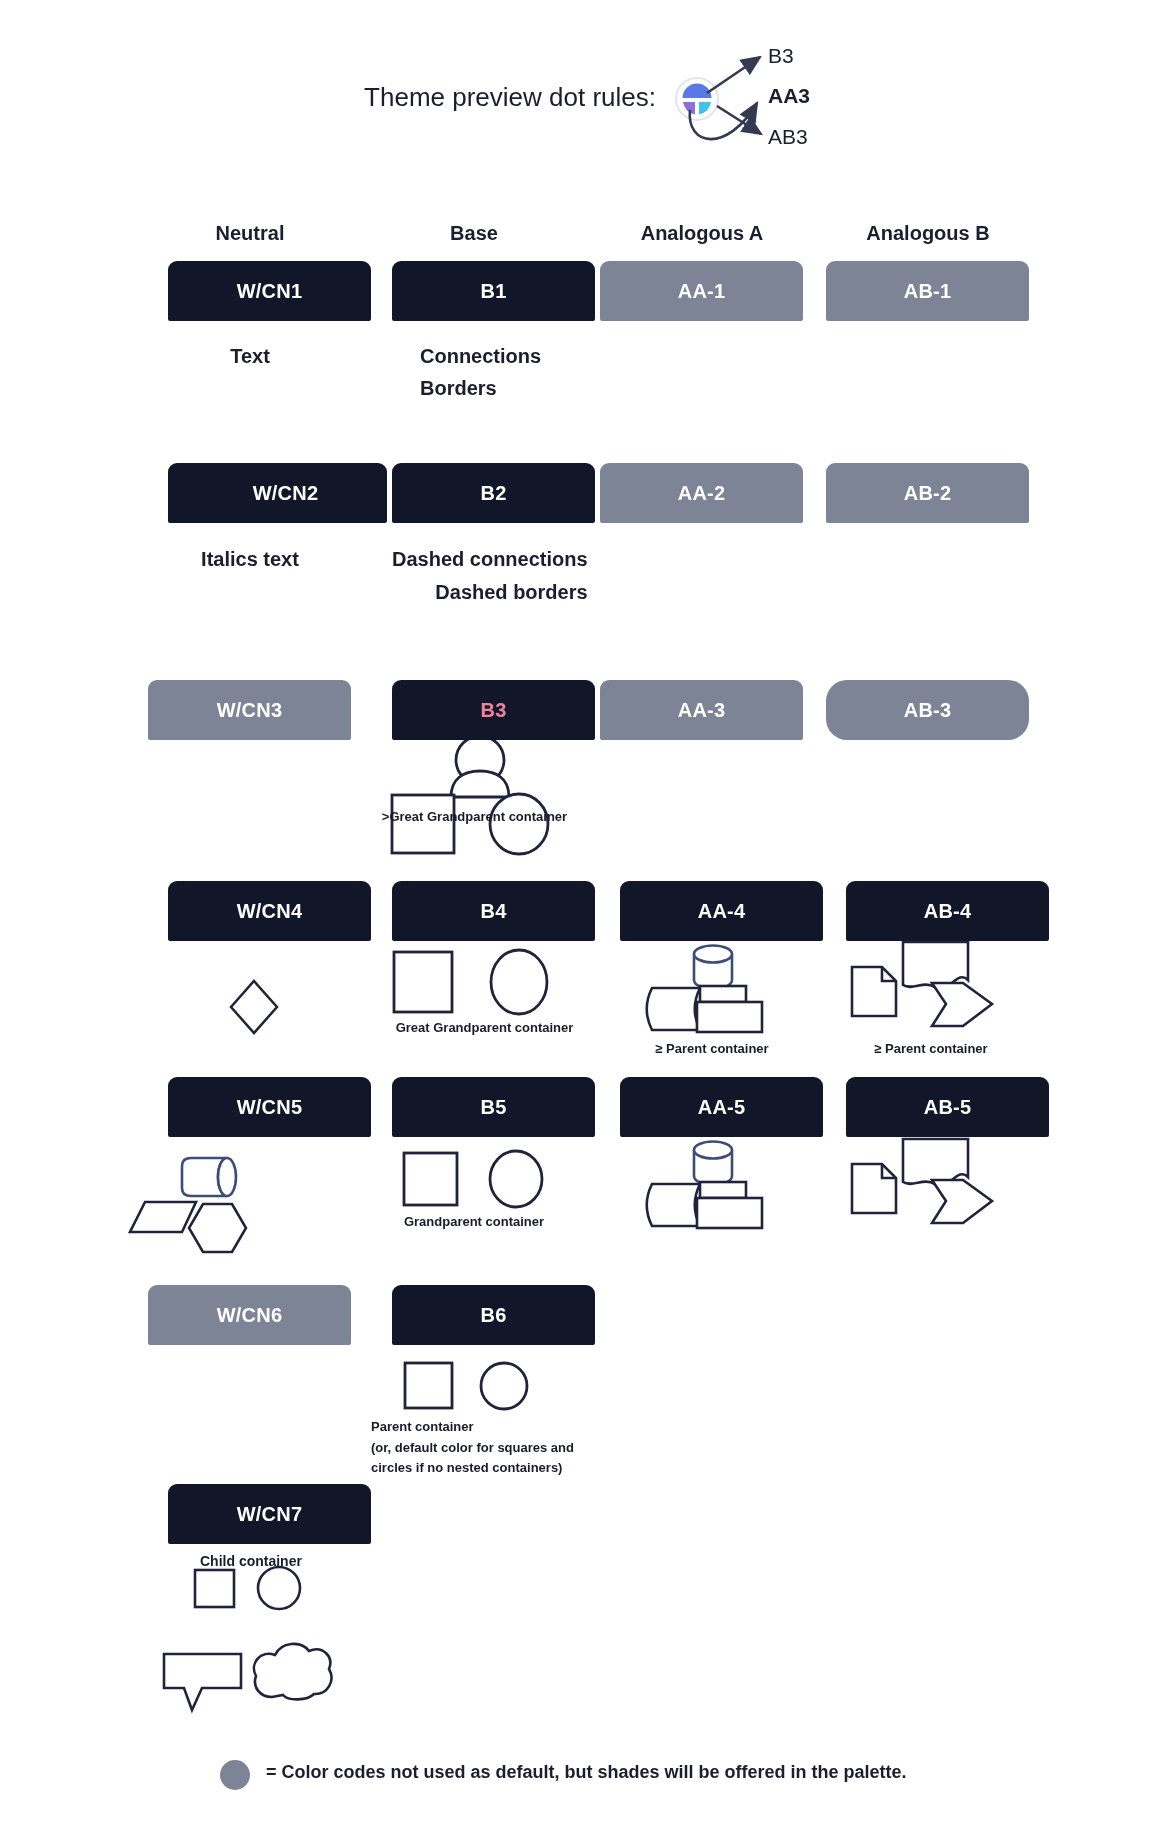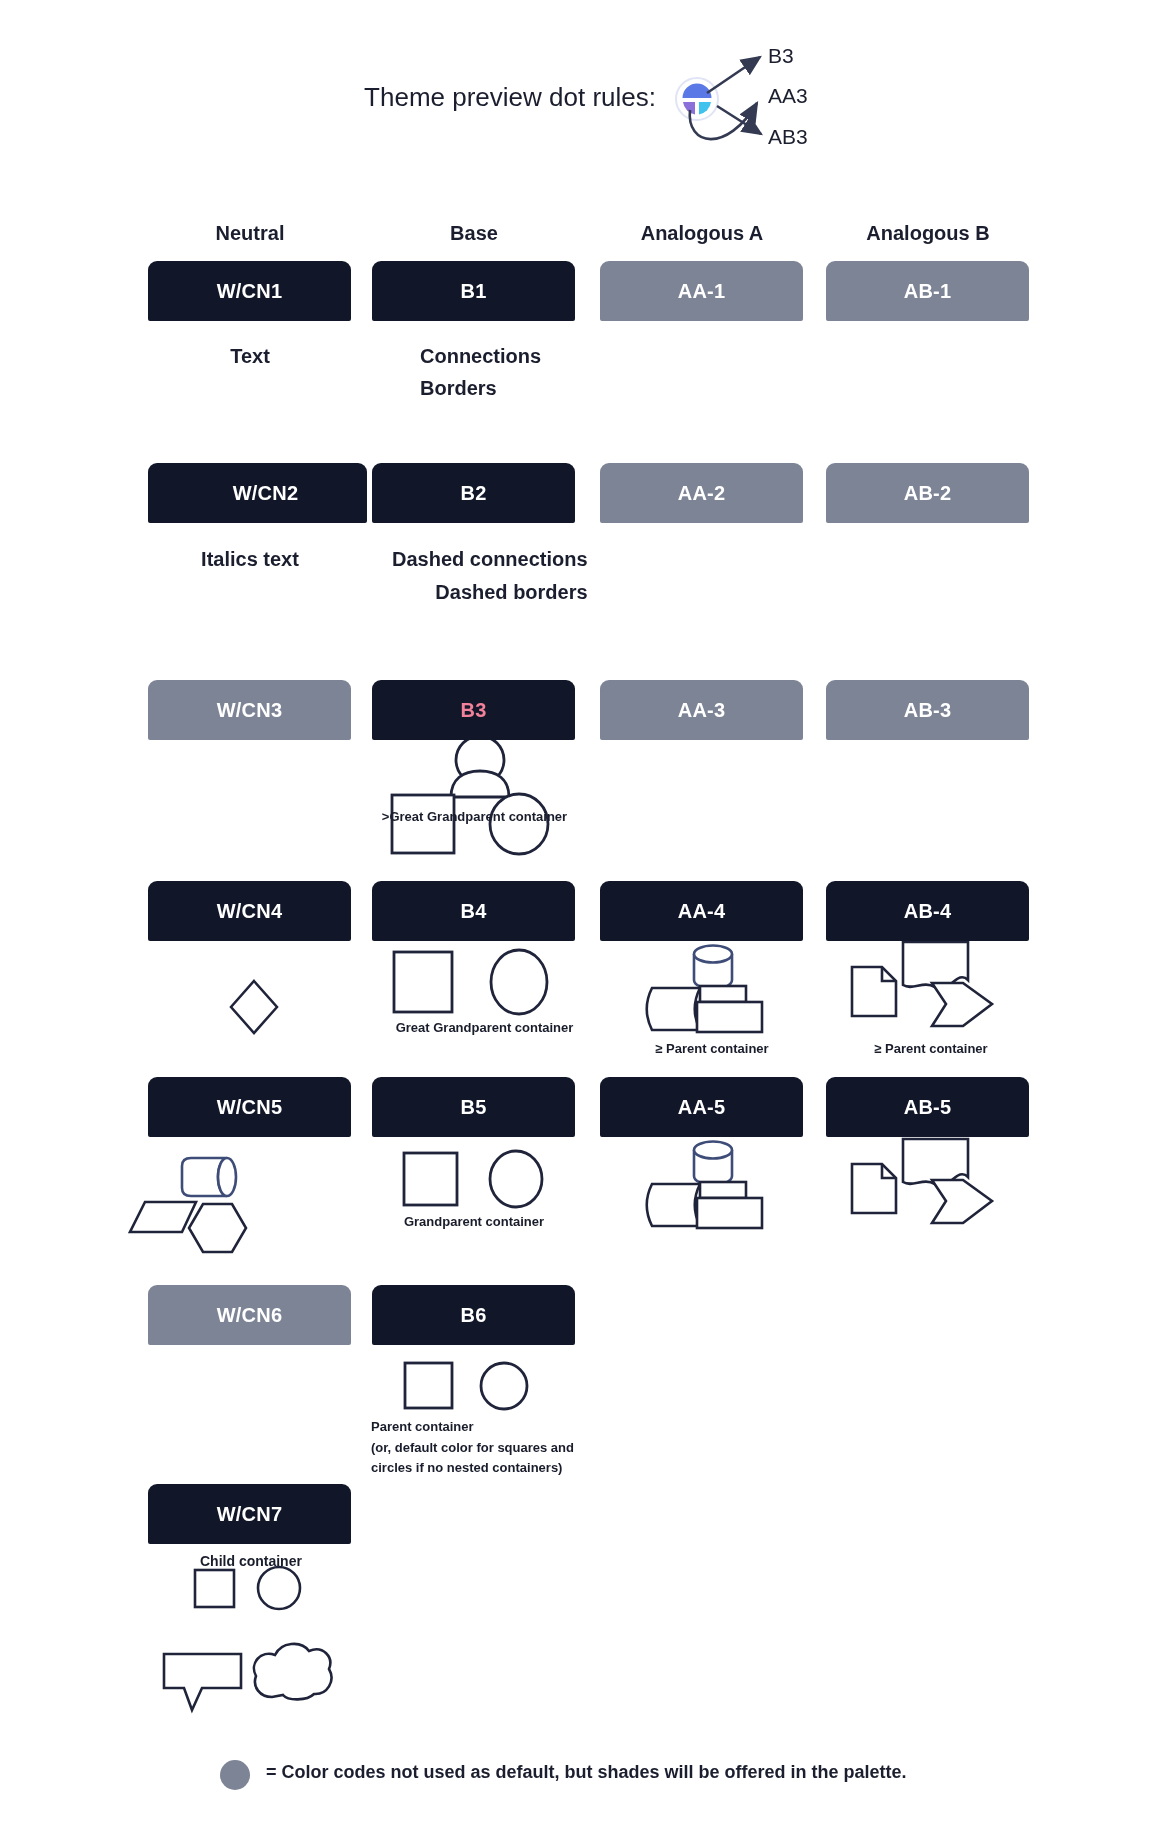--- a/index.html
+++ b/index.html
@@ -1,21 +1,21 @@
 <!DOCTYPE html>
 <html><head>
 <meta charset="utf-8">
 <style>
   html,body{margin:0;padding:0;background:#ffffff;}
   #canvas{position:relative;width:1164px;height:1822px;background:#fff;overflow:hidden;
           font-family:"Liberation Sans","DejaVu Sans",sans-serif;color:#1b1e2e;}
   .sw{position:absolute;width:203px;height:60px;border-radius:9px 9px 2px 2px;
       display:flex;align-items:center;justify-content:center;
       color:#fff;font-size:20px;font-weight:700;z-index:2;letter-spacing:.2px;}
-  .sw.dark{background:#111729;}
+  .sw.dark{background:#111729;margin-left:20px;}
   .sw.gray{background:#7d8496;}
   .sw.pinktext{color:#f2819b;}
   .hdr{position:absolute;width:204px;text-align:center;font-size:20px;font-weight:700;z-index:3;}
   .cap{position:absolute;font-size:20px;font-weight:700;z-index:3;line-height:32px;}
   .capC{text-align:center;width:204px;}
   .smcap{position:absolute;font-size:13px;font-weight:700;z-index:3;color:#191c2b;}
   .smcapC{text-align:center;}
   .title{position:absolute;left:300px;top:82px;width:356px;text-align:right;
          font-size:26px;font-weight:400;color:#1b1e2e;z-index:3;}
   .dotlabel{position:absolute;font-size:21px;font-weight:400;color:#1b1e2e;z-index:3;}
@@ -108,21 +108,21 @@
     <g stroke="#20243a" stroke-width="2.6" fill="#fff">
       <rect x="195" y="1570" width="39" height="37"></rect>
       <circle cx="279" cy="1588" r="21"></circle>
       <path d="M 164,1654 L 241,1654 L 241,1688 L 202,1688 L 192,1710 L 184,1688 L 164,1688 Z"></path>
       <path d="M 272,1697 C 260,1697 252,1687 256,1676 C 249,1663 261,1650 275,1655 C 281,1642 301,1640 309,1651 C 323,1645 334,1657 329,1669 C 336,1681 327,1695 314,1694 C 307,1701 288,1701 283,1695 Z"></path>
     </g>
   </svg>
 
   <div class="title">Theme preview dot rules:</div>
   <div class="dotlabel" style="left:768px;top:44px;">B3</div>
-  <div class="dotlabel" style="left:768px;top:84px;">AA3</div>
+  <div class="dotlabel" style="left:768px;top:84px;font-weight:bold;">AA3</div>
   <div class="dotlabel" style="left:768px;top:125px;">AB3</div>
 
   <div class="hdr" style="left:148px;top:222px;">Neutral</div>
   <div class="hdr" style="left:372px;top:222px;">Base</div>
   <div class="hdr" style="left:600px;top:222px;">Analogous A</div>
   <div class="hdr" style="left:826px;top:222px;">Analogous B</div>
 
   <div class="sw dark" style="left:148px;top:261px;">W/CN1</div>
   <div class="sw dark" style="left:372px;top:261px;">B1</div>
   <div class="sw gray" style="left:600px;top:261px;">AA-1</div>
@@ -139,21 +139,21 @@
   <div class="sw gray" style="left:826px;top:463px;">AB-2</div>
   <div class="cap capC" style="left:148px;top:543px;">Italics text</div>
   <div class="cap" style="left:392px;top:543px;line-height:33px;text-align:right;">
     <div>Dashed connections</div>
     <div>Dashed borders</div>
   </div>
 
   <div class="sw gray" style="left:148px;top:680px;">W/CN3</div>
   <div class="sw dark pinktext" style="left:372px;top:680px;">B3</div>
   <div class="sw gray" style="left:600px;top:680px;">AA-3</div>
-  <div class="sw gray" style="left:826px;top:680px;">AB-3</div>
+  <div class="sw gray" style="left:826px;top:680px;border-radius:21px;">AB-3</div>
   <div class="smcap smcapC" style="left:362px;top:809px;width:225px;">&gt;Great Grandparent container</div>
 
   <div class="sw dark" style="left:148px;top:881px;">W/CN4</div>
   <div class="sw dark" style="left:372px;top:881px;">B4</div>
   <div class="sw dark" style="left:600px;top:881px;">AA-4</div>
   <div class="sw dark" style="left:826px;top:881px;">AB-4</div>
   <div class="smcap smcapC" style="left:372px;top:1020px;width:225px;">Great Grandparent container</div>
   <div class="smcap smcapC" style="left:610px;top:1041px;width:204px;">≥ Parent container</div>
   <div class="smcap smcapC" style="left:829px;top:1041px;width:204px;">≥ Parent container</div>
 

